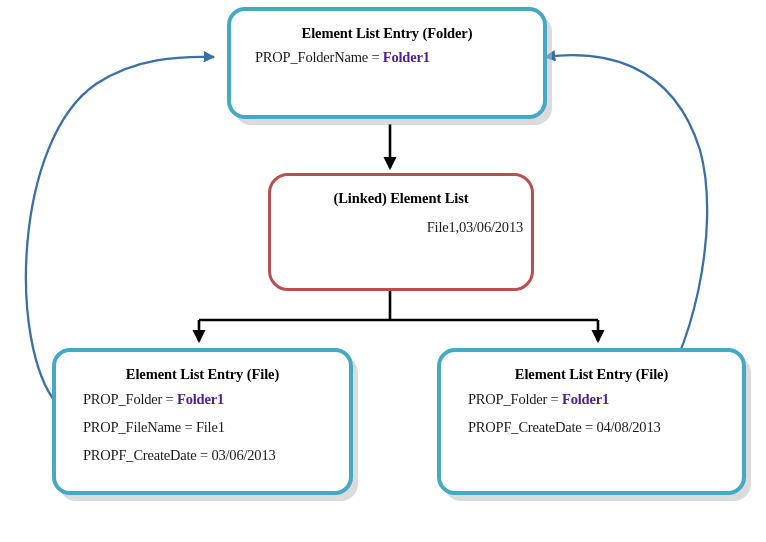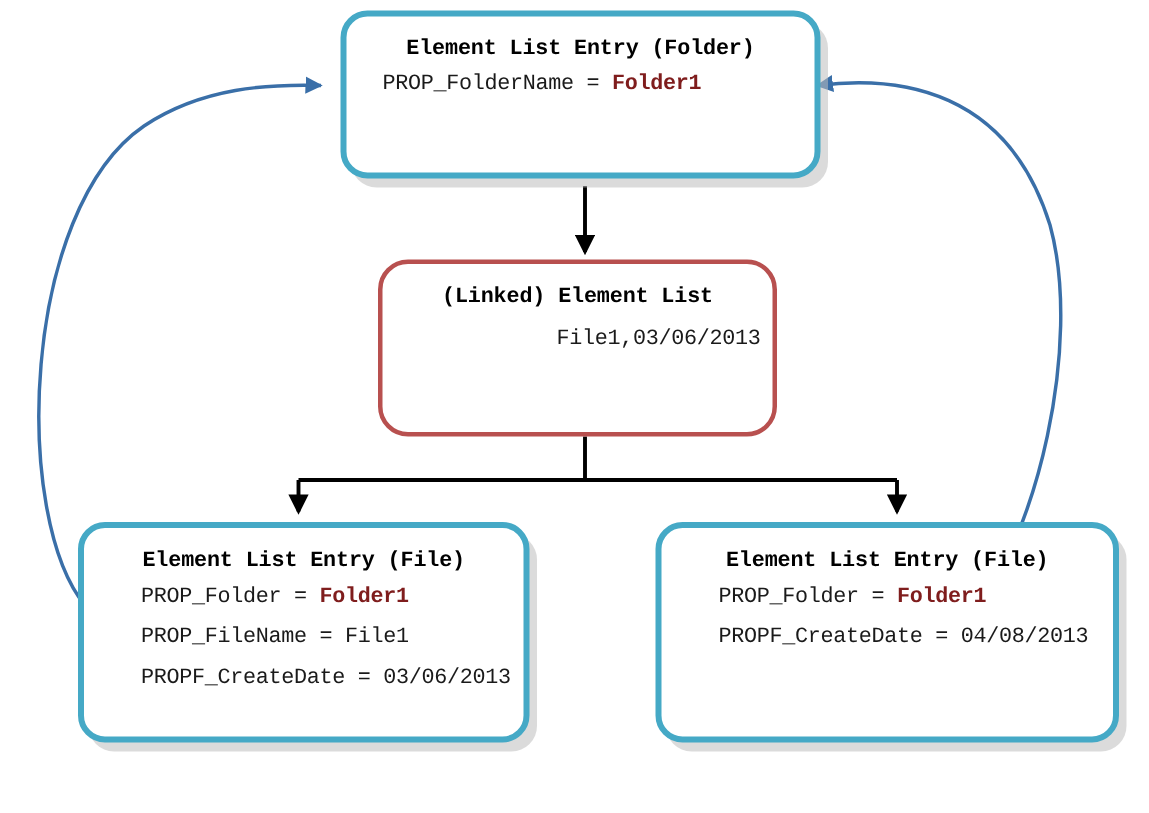--- a/index.html
+++ b/index.html
@@ -5,21 +5,21 @@
   html, body {
     margin: 0;
     padding: 0;
     background: #ffffff;
   }
   #canvas {
     position: relative;
     width: 766px;
     height: 542px;
     background: #ffffff;
-    font-family: Liberation Mono, monospace;
+    font-family: Liberation Serif, serif;
     overflow: hidden;
   }
   #wires {
     position: absolute;
     left: 0;
     top: 0;
     width: 766px;
     height: 542px;
     pointer-events: none;
   }
@@ -52,36 +52,36 @@
     letter-spacing: -0.2px;
     white-space: nowrap;
   }
   .node-line.center {
     text-align: right;
   }
   .node-line.left {
     text-align: left;
   }
   .hl {
-    color: #7f1d1d;
+    color: #4c1d95;
     font-weight: bold;
   }
   
   #node-folder {
     left: 227px;
     top: 7px;
     width: 320px;
     height: 112px;
     padding: 14px 10px 0 10px;
   }
   #node-folder .node-title { margin-bottom: 7px; }
   #node-folder .node-line { margin: 0 0 6px 14px; }
   
   #node-linked {
-    left: 252px;
+    left: 268px;
     top: 173px;
     width: 266px;
     height: 118px;
     padding: 14px 8px 0 8px;
   }
   #node-linked .node-title { margin-bottom: 12px; }
   #node-linked .node-line { margin-bottom: 14px; }
   
   #node-file1 {
     left: 52px;
@@ -91,21 +91,21 @@
     padding: 14px 8px 0 8px;
   }
   #node-file2 {
     left: 437px;
     top: 348px;
     width: 309px;
     height: 147px;
     padding: 14px 8px 0 8px;
   }
   .filenode .node-title { margin-bottom: 8px; }
-  .filenode .node-line { margin: 0 0 11px 30px; }
+  .filenode .node-line { margin: 0 0 11px 19px; }
 </style>
 </head>
 <body>
 
 <div id="canvas">
 
   <svg id="wires" viewBox="0 0 766 542" width="766" height="542" xmlns="http://www.w3.org/2000/svg">
     <defs>
       <marker id="arrow-black" viewBox="0 0 10 10" refX="8.4" refY="5" markerWidth="5.2" markerHeight="5.2" orient="auto-start-reverse">
         <path d="M 0 0 L 10 5 L 0 10 z" fill="#000000"></path>

